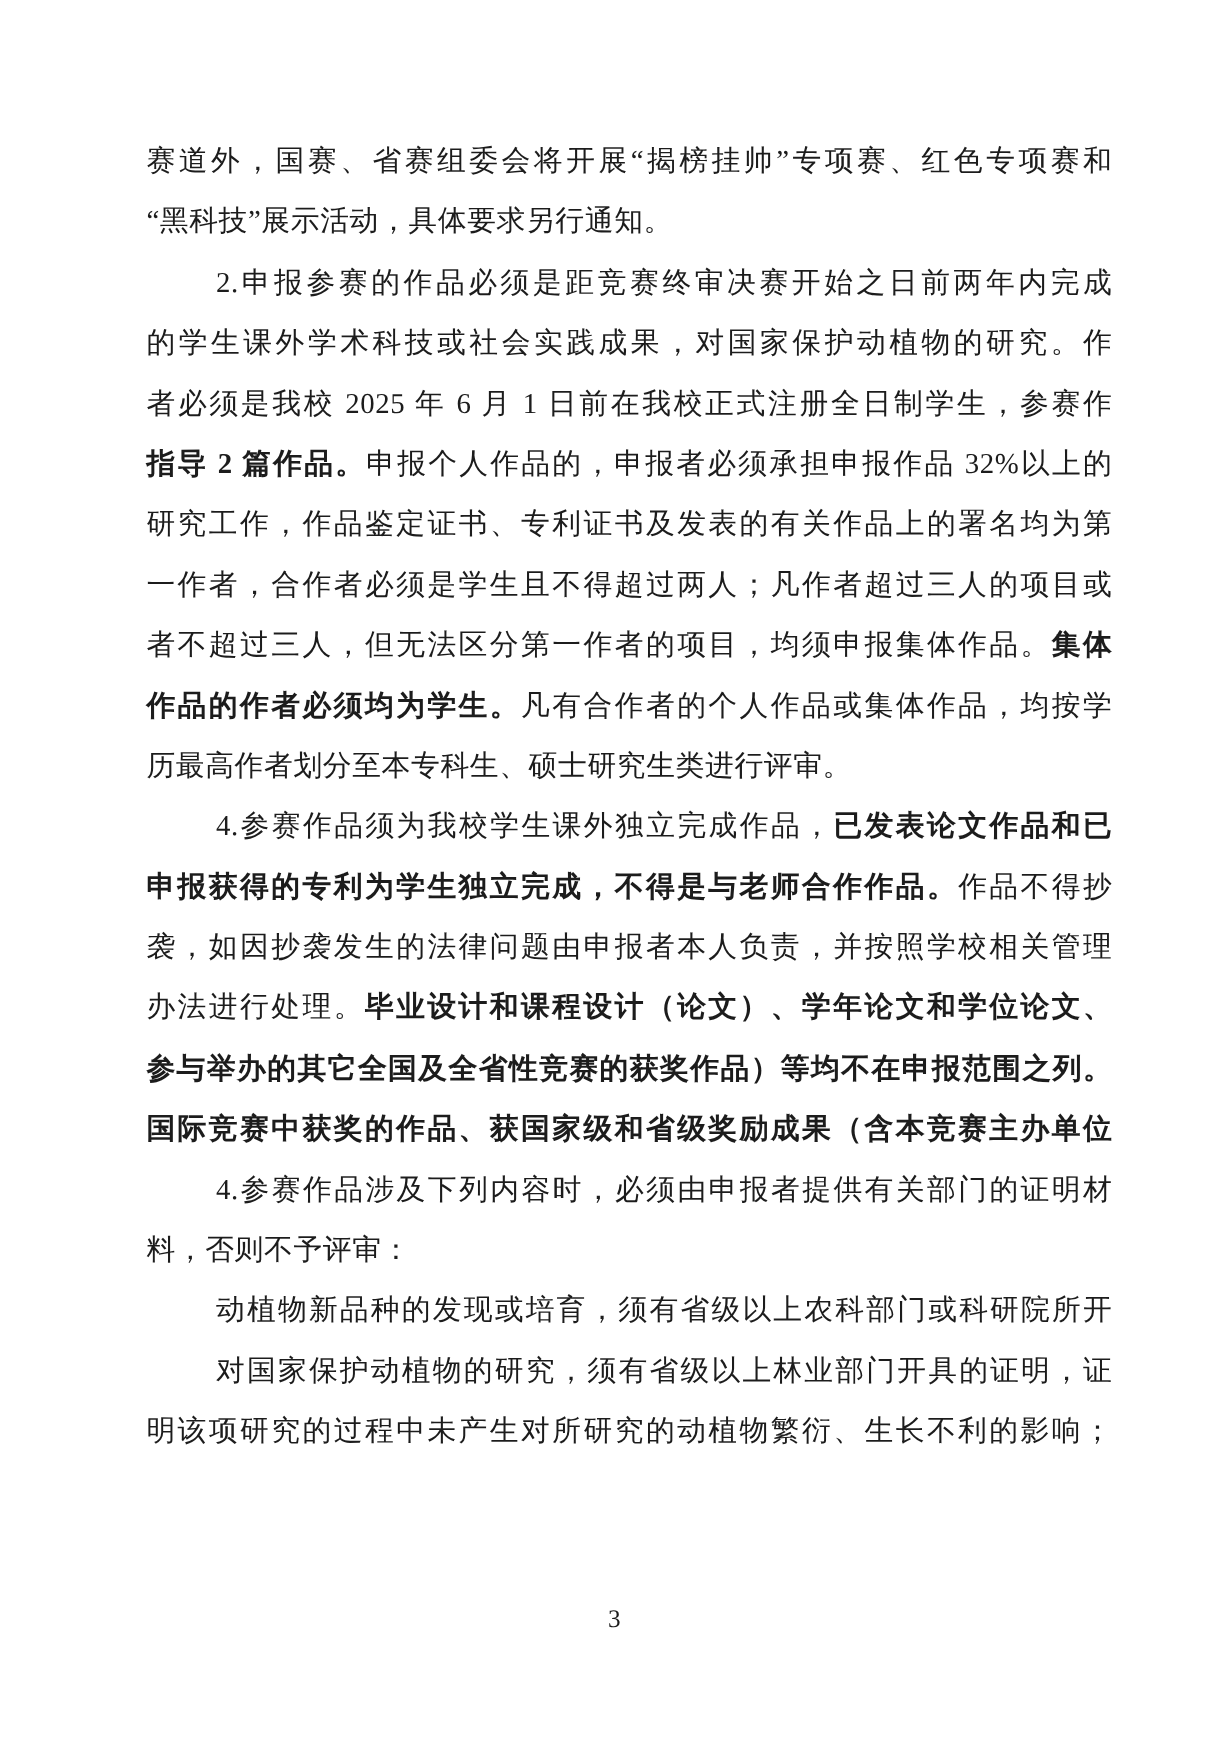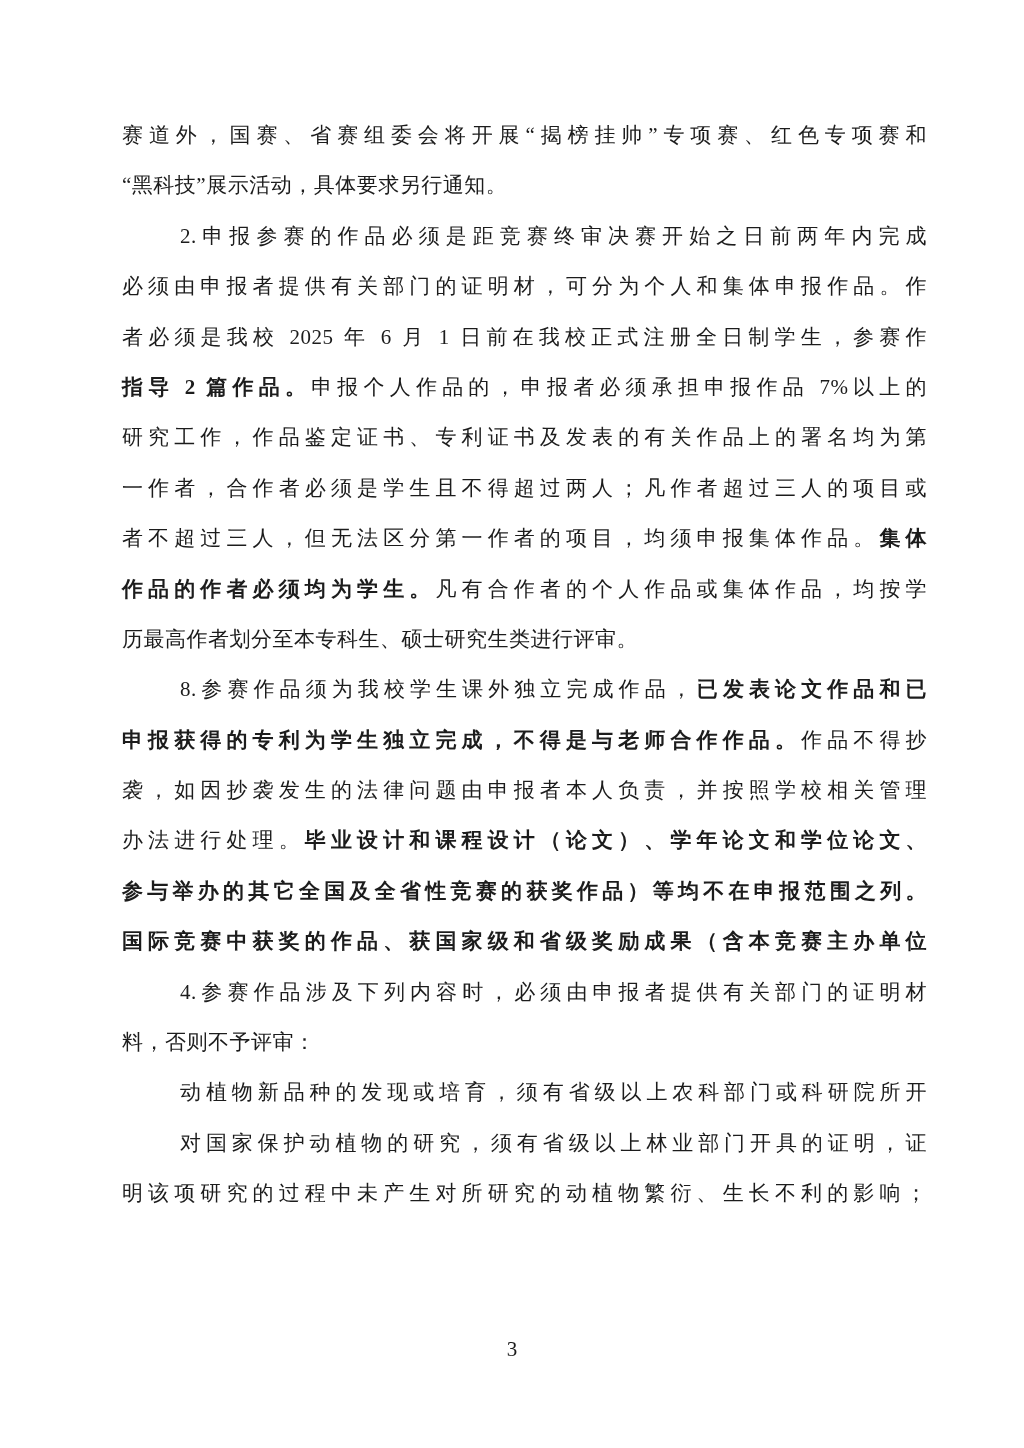--- a/index.html
+++ b/index.html
@@ -18,21 +18,21 @@
   .content {
     position: absolute;
     left: 122px;
     right: 97px;
     top: 110px;
     color: #1c1c1c;
   }
   .line {
     height: 50.4px;
     line-height: 50.4px;
-    font-size: 21px;
+    font-size: 24px;
     white-space: nowrap;
     text-align: left;
     letter-spacing: 0.5px;
   }
   .line.fill {
     white-space: normal;
     text-align: justify;
     text-align-last: justify;
   }
   .line.indent { text-indent: 58px; }
@@ -49,29 +49,29 @@
   }
 </style>
 </head>
 <body>
 
 <div class="page">
   <div class="content">
       <div class="line fill"><span>赛道外，国赛、省赛组委会将开展“揭榜挂帅”专项赛、红色专项赛和</span></div>
       <div class="line"><span>“黑科技”展示活动，具体要求另行通知。</span></div>
       <div class="line fill indent"><span>2.申报参赛的作品必须是距竞赛终审决赛开始之日前两年内完成</span></div>
-      <div class="line fill"><span>必须由申报者提供有关部门的证明材，可分为个人和集体申报作品。作</span></div>
+      <div class="line fill"><span>的学生课外学术科技或社会实践成果，对国家保护动植物的研究。作</span></div>
       <div class="line fill"><span>者必须是我校 2025 年 6 月 1 日前在我校正式注册全日制学生，参赛作</span></div>
-      <div class="line fill"><span class="bold">指导 2 篇作品。</span><span>申报个人作品的，申报者必须承担申报作品 7%以上的</span></div>
+      <div class="line fill"><span class="bold">指导 2 篇作品。</span><span>申报个人作品的，申报者必须承担申报作品 32%以上的</span></div>
       <div class="line fill"><span>研究工作，作品鉴定证书、专利证书及发表的有关作品上的署名均为第</span></div>
       <div class="line fill"><span>一作者，合作者必须是学生且不得超过两人；凡作者超过三人的项目或</span></div>
       <div class="line fill"><span>者不超过三人，但无法区分第一作者的项目，均须申报集体作品。</span><span class="bold">集体</span></div>
       <div class="line fill"><span class="bold">作品的作者必须均为学生。</span><span>凡有合作者的个人作品或集体作品，均按学</span></div>
       <div class="line"><span>历最高作者划分至本专科生、硕士研究生类进行评审。</span></div>
-      <div class="line fill indent"><span>8.参赛作品须为我校学生课外独立完成作品，</span><span class="bold">已发表论文作品和已</span></div>
+      <div class="line fill indent"><span>4.参赛作品须为我校学生课外独立完成作品，</span><span class="bold">已发表论文作品和已</span></div>
       <div class="line fill"><span class="bold">申报获得的专利为学生独立完成，不得是与老师合作作品。</span><span>作品不得抄</span></div>
       <div class="line fill"><span>袭，如因抄袭发生的法律问题由申报者本人负责，并按照学校相关管理</span></div>
       <div class="line fill"><span>办法进行处理。</span><span class="bold">毕业设计和课程设计（论文）、学年论文和学位论文、</span></div>
       <div class="line fill"><span class="bold">参与举办的其它全国及全省性竞赛的获奖作品）等均不在申报范围之列。</span></div>
       <div class="line fill"><span class="bold">国际竞赛中获奖的作品、获国家级和省级奖励成果（含本竞赛主办单位</span></div>
       <div class="line fill indent"><span>4.参赛作品涉及下列内容时，必须由申报者提供有关部门的证明材</span></div>
       <div class="line"><span>料，否则不予评审：</span></div>
       <div class="line fill indent"><span>动植物新品种的发现或培育，须有省级以上农科部门或科研院所开</span></div>
       <div class="line fill indent"><span>对国家保护动植物的研究，须有省级以上林业部门开具的证明，证</span></div>
       <div class="line fill"><span>明该项研究的过程中未产生对所研究的动植物繁衍、生长不利的影响；</span></div>

